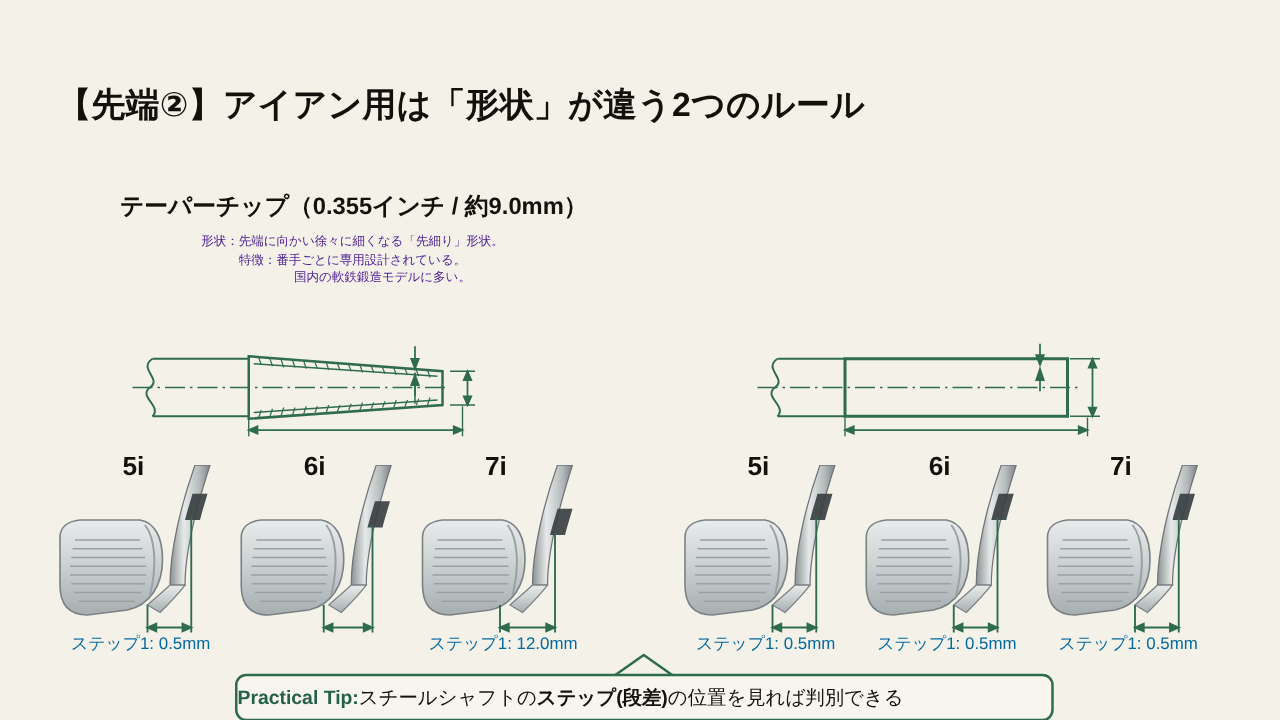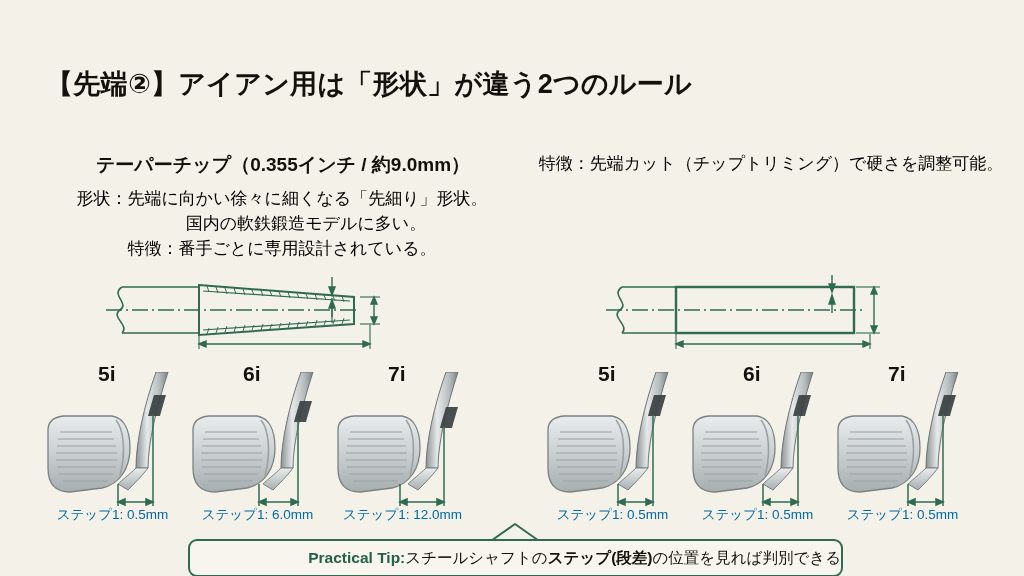--- a/index.html
+++ b/index.html
@@ -25,21 +25,21 @@
 
   
   .col{position:absolute;top:122px;text-align:center;}
   .col.left{left:47px;width:470px;}
   .col.right{left:531px;width:480px;}
   .col-head{
     font-size:19px;font-weight:bold;color:#14110d;
     white-space:nowrap;margin:0 0 9px 2px;
   }
   .col-line{
-    font-size:17px;color:#000000;line-height:1.47;white-space:nowrap;
+    font-size:10px;color:#4c1d95;line-height:1.47;white-space:nowrap;
   }
   .col-line.indent{padding-left:48px;}
 
   
   .shaft{position:absolute;}
   .shaft.left{left:104px;top:243px;}
   .shaft.right{left:604px;top:243px;}
 
   
   .clubs{position:absolute;top:326px;display:flex;justify-content:center;}
@@ -53,21 +53,21 @@
   .club-art{position:absolute;left:0;top:16px;}
   .step-label{
     position:absolute;top:150px;left:0;width:145px;
     text-align:center;font-size:13.5px;color:#0369a1;white-space:nowrap;
   }
 
   
   .tip{
     position:absolute;left:188px;top:509px;width:655px;height:38px;
     border:2px solid #2f6b4f;border-radius:9px;background:#f7f5ee;
-    display:flex;align-items:center;justify-content:flex-end;
+    display:flex;align-items:center;justify-content:flex-start;
     box-sizing:border-box;
   }
   .tip-text{font-size:15.5px;color:#14110d;white-space:nowrap;}
   .tip-text b.g{color:#24604a;font-weight:bold;}
   .tip-text b.k{color:#14110d;font-weight:bold;}
   .tip-notch{position:absolute;left:188px;top:492px;}
 
   
   .footer{
     position:absolute;right:16px;bottom:8px;
@@ -79,26 +79,25 @@
 </head>
 <body>
 
 <div class="slide">
 
   <div class="title">【先端②】アイアン用は「形状」が違う2つのルール</div>
 
   <div class="col left">
     <div class="col-head">テーパーチップ（0.355インチ / 約9.0mm）</div>
     <div class="col-line">形状：先端に向かい徐々に細くなる「先細り」形状。</div>
+    <div class="col-line">特徴：番手ごとに専用設計されている。</div>
     <div class="col-line indent">国内の軟鉄鍛造モデルに多い。</div>
-    <div class="col-line">特徴：番手ごとに専用設計されている。</div>
   </div>
 
   <div class="col right">
-    <div class="col-line">特徴：先端カット（チップトリミング）で硬さを調整可能。</div>
   </div>
 
   <div class="shaft left">
     <svg width="310" height="80" viewBox="0 0 310 80">
       <g fill="none" stroke="#2f6b4f" stroke-width="1.6">
 
         <path d="M18 14 L95 14"></path>
         <path d="M18 60 L95 60"></path>
         <path d="M18 14 C6 22 26 30 16 37 C6 44 26 52 18 60"></path>
 
@@ -258,21 +257,20 @@
       </div>
       <svg style="position:absolute;left:0;top:16px;" width="145" height="140">
         <g stroke="#2f6b4f" stroke-width="1.5" fill="#2f6b4f">
           <path d="M74 112 L74 134" fill="none"></path>
           <path d="M113 48 L113 134" fill="none"></path>
           <path d="M77 130 L110 130" fill="none"></path>
           <path d="M74 130 L81 127 L81 133 Z"></path>
           <path d="M113 130 L106 127 L106 133 Z"></path>
         </g>
       </svg>
-      <div class="step-label">ステップ1: 6.0mm</div>
     </div>
 
     <div class="club">
       <div class="club-label">7i</div>
       <div class="club-art">
         <svg width="145" height="140" viewBox="0 0 145 140">
           <path d="M96 96 C96 70 104 34 116 0 L128 0 C117 34 108 70 108 96 Z" fill="url(#shaftA)" stroke="#6f7577" stroke-width="1"></path>
           <path d="M110 56 C112 48 114 42 116 35 L128 35 C126 42 124 48 122 56 Z" fill="#3b4244" opacity=".93"></path>
           <path d="M78 112 C82 108 90 102 96 96 L108 96 C102 104 94 112 88 118 Z" fill="url(#headA)" stroke="#7b8284" stroke-width="1"></path>
           <path d="M8 58 C8 50 14 45 24 44 L72 44 C84 46 90 58 90 76

